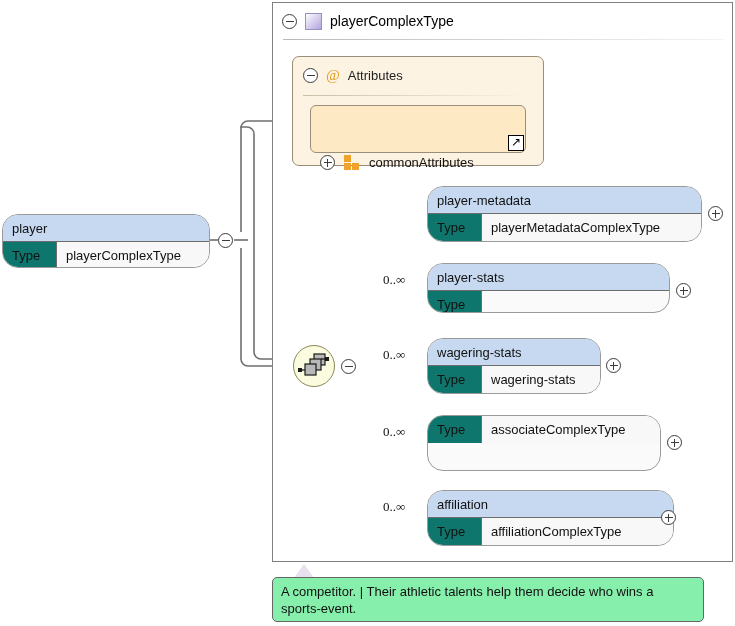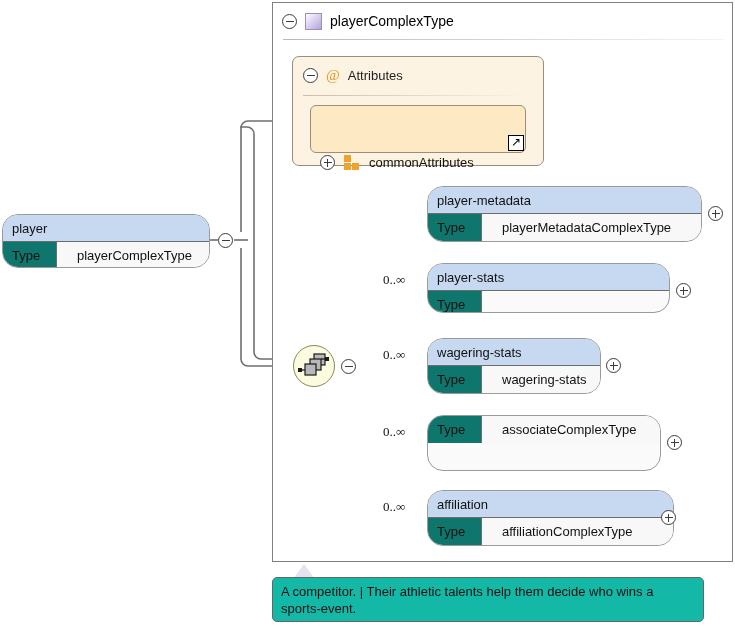--- a/index.html
+++ b/index.html
@@ -223,21 +223,21 @@
     align-items: center;
     padding-left: 9px;
     box-sizing: border-box;
     white-space: nowrap;
   }
   .ebox .type-val {
     flex: 1;
     background: #f8f8f8;
     display: flex;
     align-items: center;
-    padding-left: 20px;
+    padding-left: 9px;
     box-sizing: border-box;
     white-space: nowrap;
   }
 
   
   .card {
     position: absolute;
     font-size: 13px;
     color: #111111;
     font-family: "Liberation Serif", serif;
@@ -260,21 +260,21 @@
 
   
   .anno {
     position: absolute;
     left: 272px;
     top: 577px;
     width: 432px;
     height: 45px;
     border: 1px solid #666666;
     border-radius: 5px;
-    background: #14b8a6;
+    background: #86efac;
     box-sizing: border-box;
     padding: 5px 8px 0 8px;
     font-size: 13px;
     line-height: 17px;
     color: #111111;
   }
   .anno-tip {
     position: absolute;
     left: 294px;
     top: 564px;

